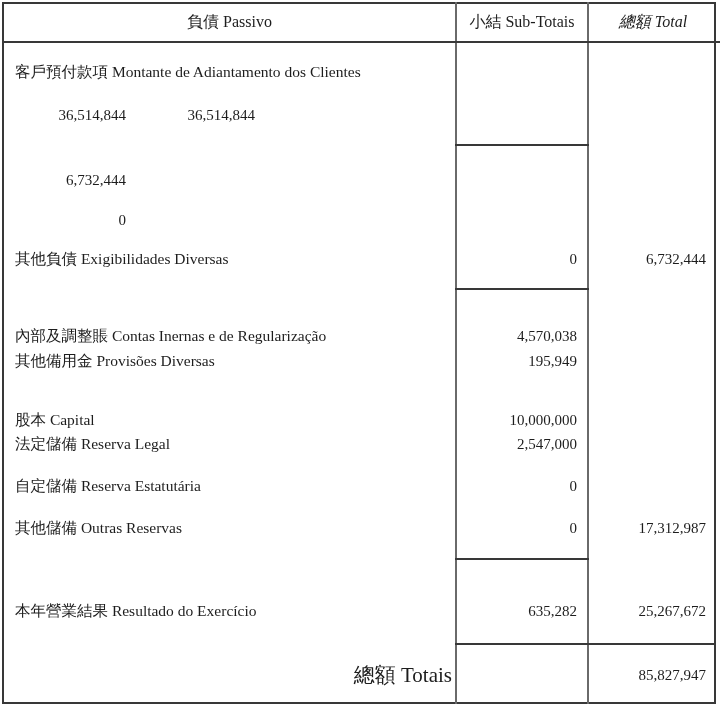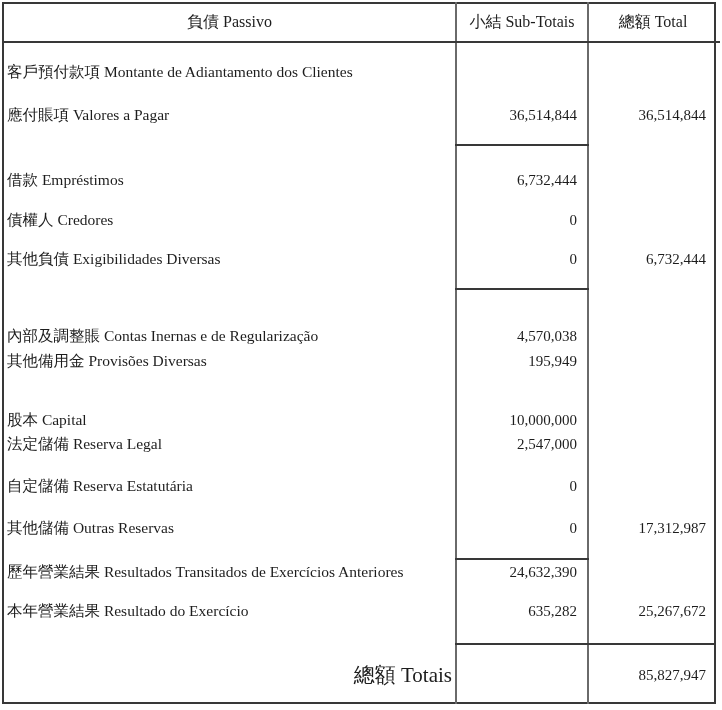--- a/index.html
+++ b/index.html
@@ -21,27 +21,27 @@
   .hline.b1{top:144px;}
   .hline.b2{top:288px;}
   .hline.b3{top:558px;}
   .hline.footer-top{left:455px;top:643px;width:261px;}
   .header-cell{
     position:absolute;top:3px;height:38px;display:flex;align-items:center;
     justify-content:center;font-size:16px;box-sizing:border-box;
   }
   .header-cell.h-passivo{left:4px;width:451px;}
   .header-cell.h-sub{left:457px;width:130px;}
-  .header-cell.h-total{left:589px;width:128px;}
+  .header-cell.h-total{left:589px;width:128px;font-style:italic;}
   .row{
     position:absolute;left:4px;width:713px;height:40px;display:flex;
     box-sizing:border-box;
   }
   .cell{display:flex;align-items:center;box-sizing:border-box;overflow:hidden;}
-  .cell.label{width:451px;padding-left:3px;font-size:15.5px;justify-content:flex-start;}
+  .cell.label{width:451px;padding-left:11px;font-size:15.5px;justify-content:flex-start;}
   .cell.sub{width:132px;justify-content:flex-end;padding-right:10px;font-size:15px;}
   .cell.total{width:130px;justify-content:flex-end;padding-right:11px;font-size:15px;}
   .row.footer-row .cell.label{justify-content:flex-end;padding-right:3px;font-size:21px;}
 </style>
 </head>
 <body>
 
 <div class="sheet">
 
   <div class="outer-border"></div>
@@ -57,33 +57,30 @@
   <div class="header-cell h-sub">小結 Sub-Totais</div>
   <div class="header-cell h-total">總額 Total</div>
 
   <div class="row" style="top:52px">
     <div class="cell label">客戶預付款項 Montante de Adiantamento dos Clientes</div>
     <div class="cell sub"></div>
     <div class="cell total"></div>
   </div>
 
   <div class="row" style="top:95px">
-    <div class="cell label">應付賬項 Valores a Pagar</div>
     <div class="cell sub">36,514,844</div>
     <div class="cell total">36,514,844</div>
   </div>
 
   <div class="row" style="top:160px">
-    <div class="cell label">借款 Empréstimos</div>
     <div class="cell sub">6,732,444</div>
     <div class="cell total"></div>
   </div>
 
   <div class="row" style="top:200px">
-    <div class="cell label">債權人 Credores</div>
     <div class="cell sub">0</div>
     <div class="cell total"></div>
   </div>
 
   <div class="row" style="top:239px">
     <div class="cell label">其他負債 Exigibilidades Diversas</div>
     <div class="cell sub">0</div>
     <div class="cell total">6,732,444</div>
   </div>
 
@@ -116,25 +113,20 @@
     <div class="cell sub">0</div>
     <div class="cell total"></div>
   </div>
 
   <div class="row" style="top:508px">
     <div class="cell label">其他儲備 Outras Reservas</div>
     <div class="cell sub">0</div>
     <div class="cell total">17,312,987</div>
   </div>
 
-  <div class="row" style="top:552px">
-    <div class="cell label">歷年營業結果 Resultados Transitados de Exercícios Anteriores</div>
-    <div class="cell sub">24,632,390</div>
-    <div class="cell total"></div>
-  </div>
 
   <div class="row" style="top:591px">
     <div class="cell label">本年營業結果 Resultado do Exercício</div>
     <div class="cell sub">635,282</div>
     <div class="cell total">25,267,672</div>
   </div>
 
   <div class="row footer-row" style="top:655px">
     <div class="cell label">總額 Totais</div>
     <div class="cell sub"></div>

